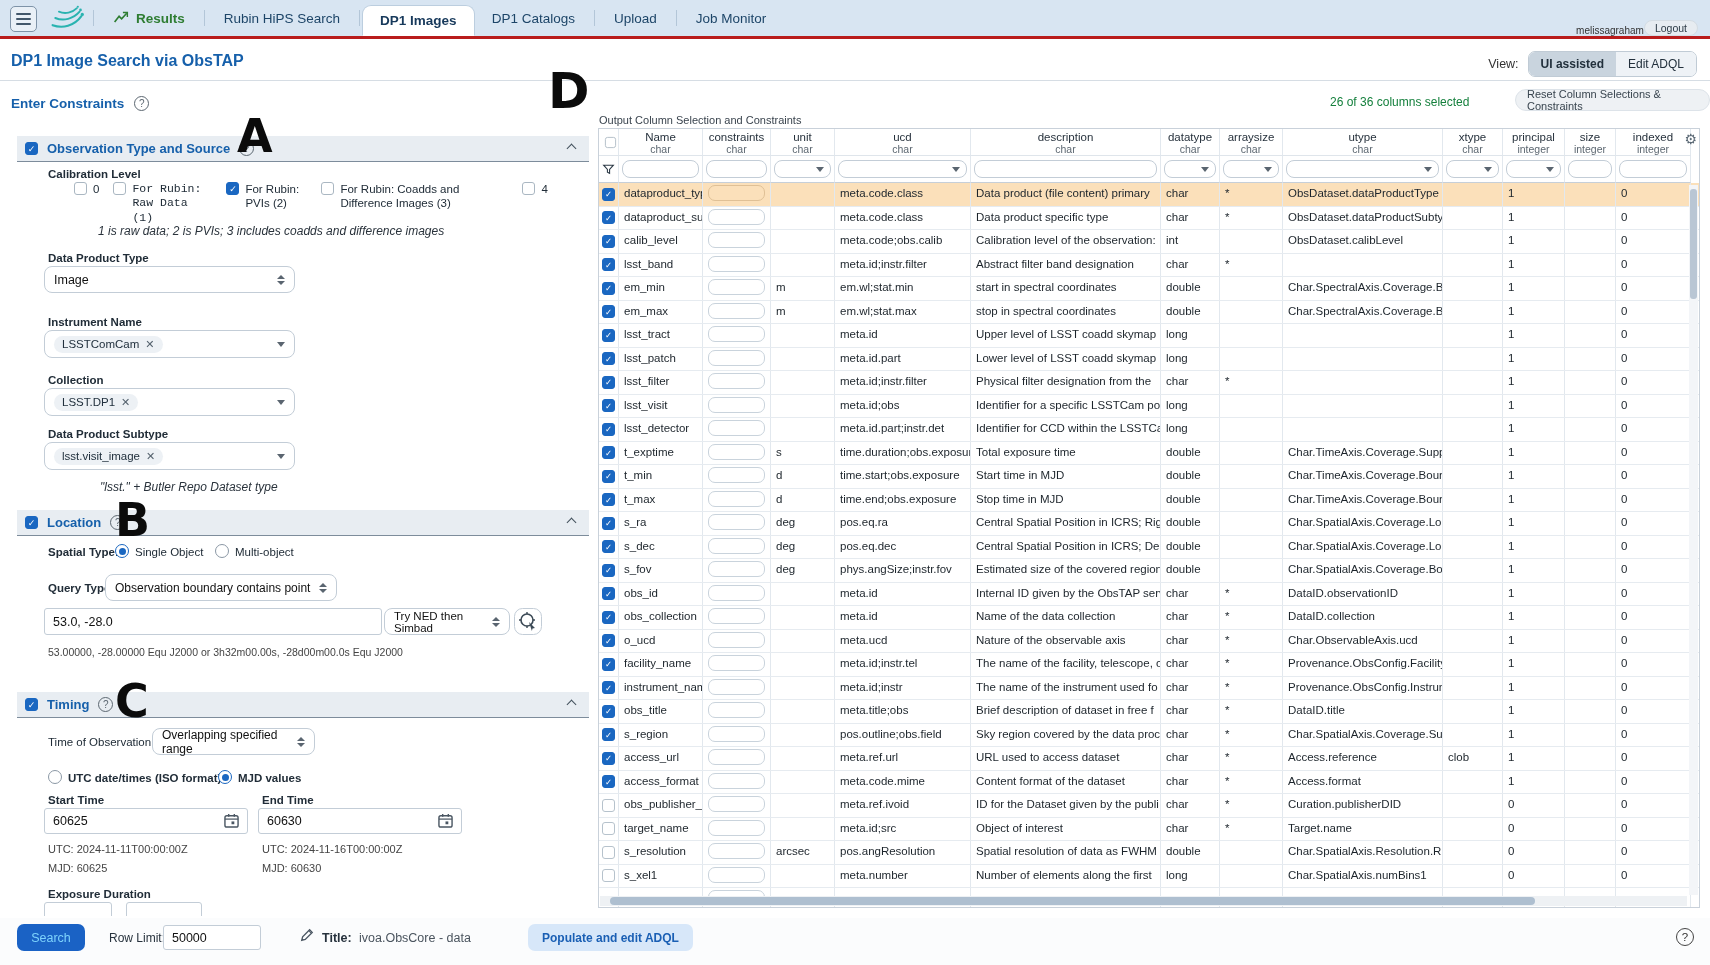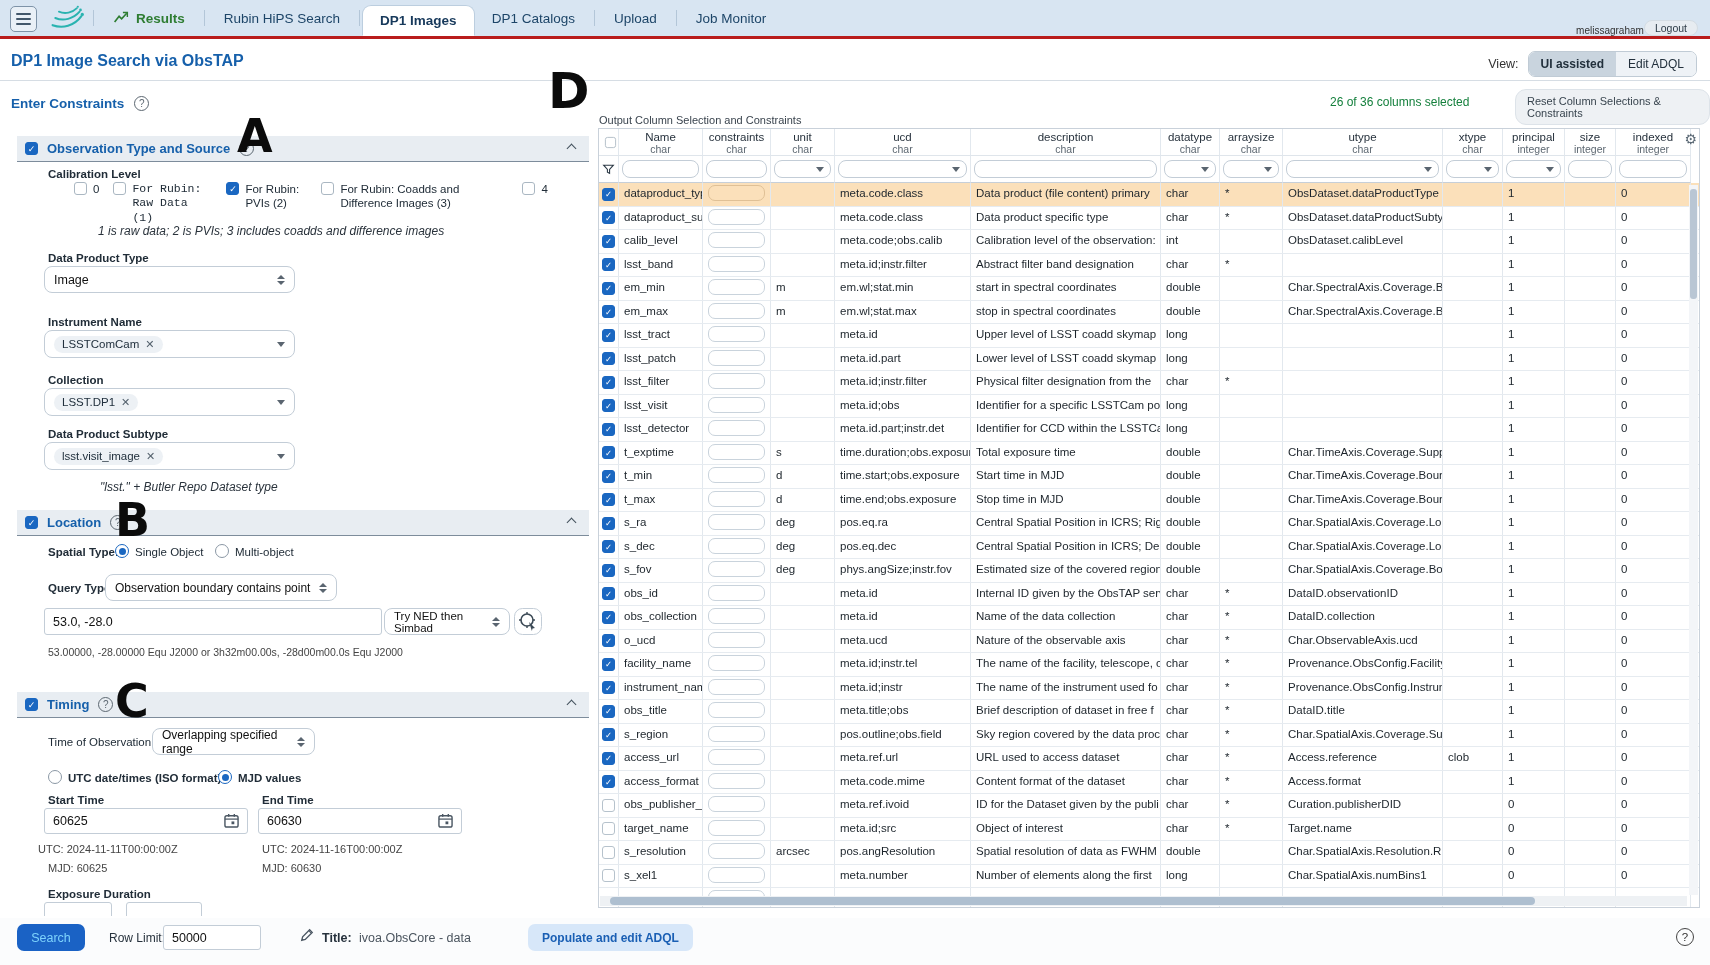--- a/index.html
+++ b/index.html
@@ -70,21 +70,21 @@
     font-size:12.5px;color:#111;padding:0 8px;font-family:inherit}
   .calrow{position:absolute;left:74px;top:182px;display:flex;gap:14px;align-items:flex-start}
   .calitem{display:flex;gap:6px;align-items:flex-start}
   .calitem .lbl{font-size:11.5px;color:#212d38;line-height:1.25}
   .small-help-text{position:absolute;font-size:10.5px;color:#444}
   .icalendar,.iresolve{position:absolute;cursor:pointer}
 
   
   .col-note{position:absolute;left:1330px;top:95px;width:176px;text-align:left;
     font-size:12px;color:#15803d}
-  .reset-pill{position:absolute;left:1515px;top:89px;height:36px;padding:0 11px;background:#eef1f4;
+  .reset-pill{position:absolute;left:1515px;top:89px;height:22px;padding:0 11px;background:#eef1f4;
     border:1px solid #dde3e9;border-radius:11px;font-size:11px;color:#39454f;display:flex;
     align-items:center;cursor:pointer}
   .tbl-caption{position:absolute;left:599px;top:114px;font-size:11px;color:#3a444e}
   .tbl{position:absolute;left:598px;top:128px;width:1102px;height:780px;border:1px solid #c9d1da;
     background:#fff;overflow:hidden}
   .trow{display:flex;width:1092px}
   .c0{width:20px}.c1{width:84px}.c2{width:68px}.c3{width:64px}.c4{width:136px}.c5{width:190px}
   .c6{width:59px}.c7{width:63px}.c8{width:160px}.c9{width:60px}.c10{width:62px}.c11{width:51px}.c12{width:75px}
   .th{border-right:1px solid #e2e8ee;border-bottom:1px solid #dfe5eb;text-align:center;
     padding-top:2px;height:27px;overflow:hidden;cursor:pointer}
@@ -358,21 +358,21 @@
     <input class="tinput" style="left: 258px; top: 722px; width: 204px; height: 26px;" value="60630">
     <span class="icalendar" style="left:438px;top:727px">
       <svg width="15" height="15" viewBox="0 0 16 16">
           <rect x="1" y="3" width="14" height="12" rx="2" fill="none" stroke="#4a5662" stroke-width="1.5"></rect>
           <path d="M1 6.5 h14" stroke="#4a5662" stroke-width="1.3"></path>
           <path d="M5 1 v3 M11 1 v3" stroke="#4a5662" stroke-width="1.5"></path>
           <rect x="8" y="9" width="3" height="3" fill="#4a5662"></rect>
         </svg>
     </span>
 
-    <div class="small-help-text" style="left:38px;top:757px;font-size:11px">UTC: 2024-11-11T00:00:00Z</div>
+    <div class="small-help-text" style="left:48px;top:757px;font-size:11px">UTC: 2024-11-11T00:00:00Z</div>
     <div class="small-help-text" style="left:262px;top:757px;font-size:11px">UTC: 2024-11-16T00:00:00Z</div>
     <div class="small-help-text" style="left:48px;top:776px;font-size:11px">MJD: 60625</div>
     <div class="small-help-text" style="left:262px;top:776px;font-size:11px">MJD: 60630</div>
 
     <div class="flabel" style="left:48px;top:802px">Exposure Duration</div>
     <div class="tinput" style="left:44px;top:816px;width:68px;height:20px"></div>
     <div class="tinput" style="left:126px;top:816px;width:76px;height:20px"></div>
   </div>
 
   <div class="col-note">26 of 36 columns selected</div>

